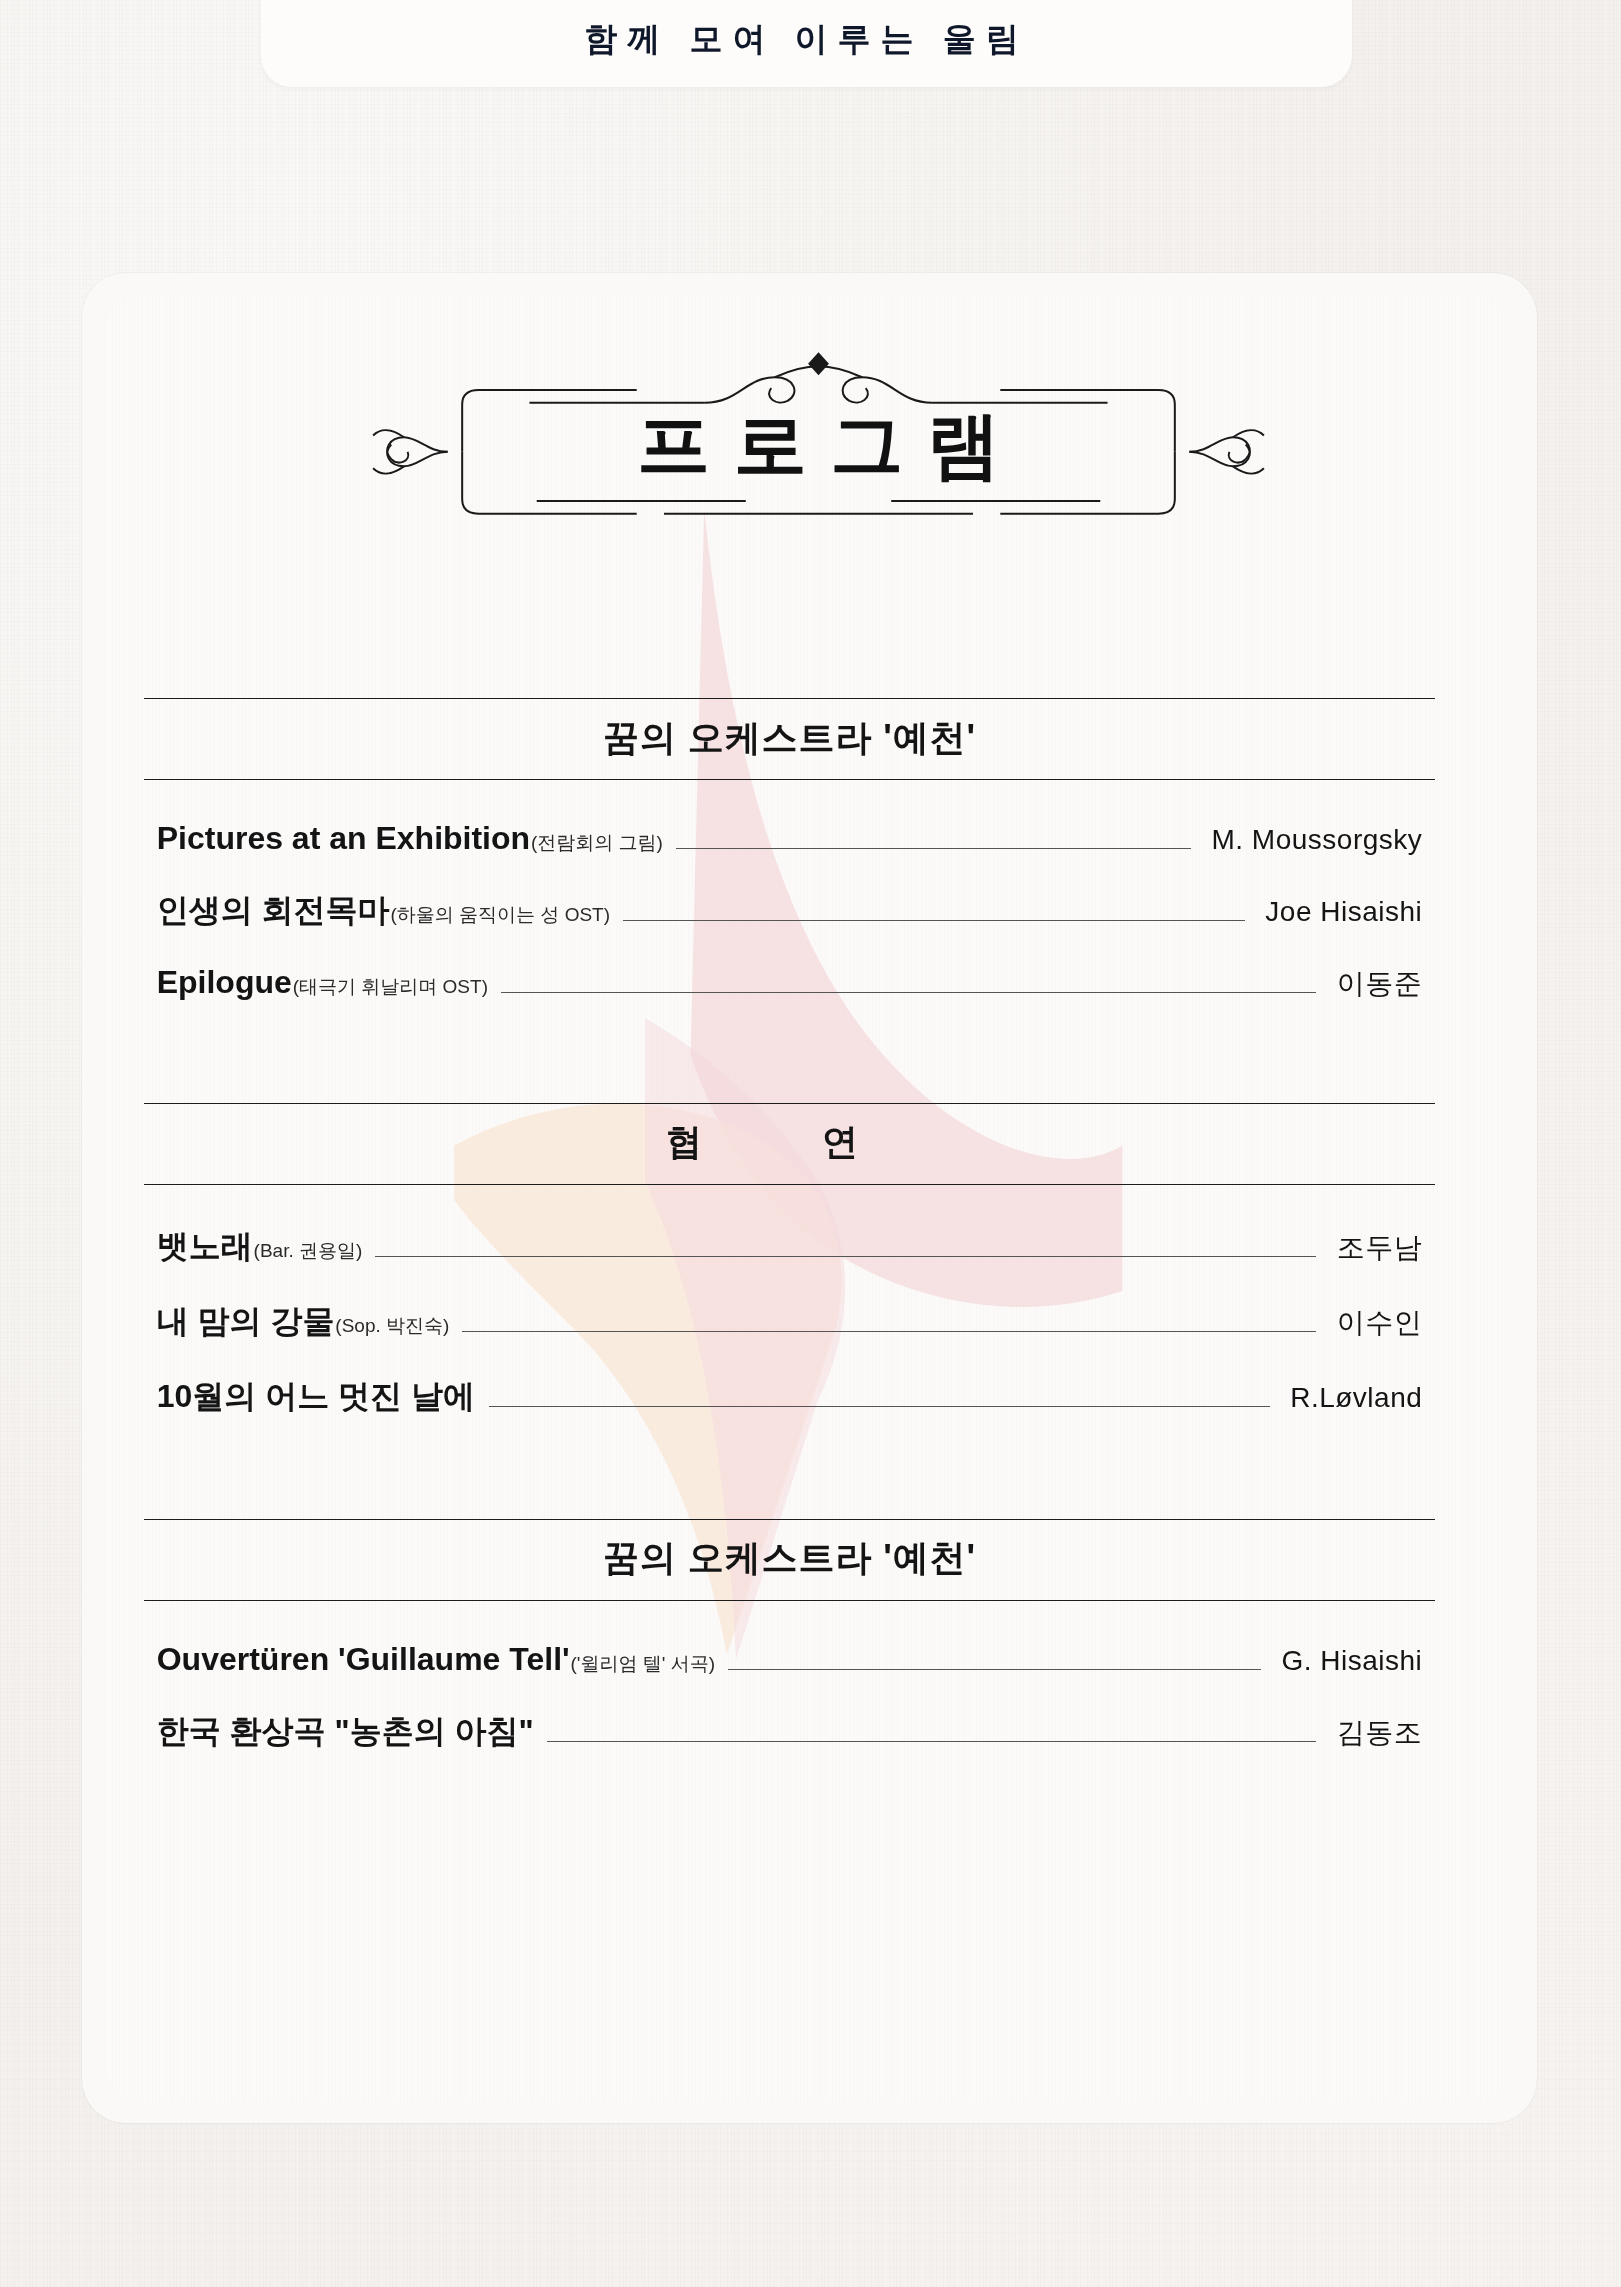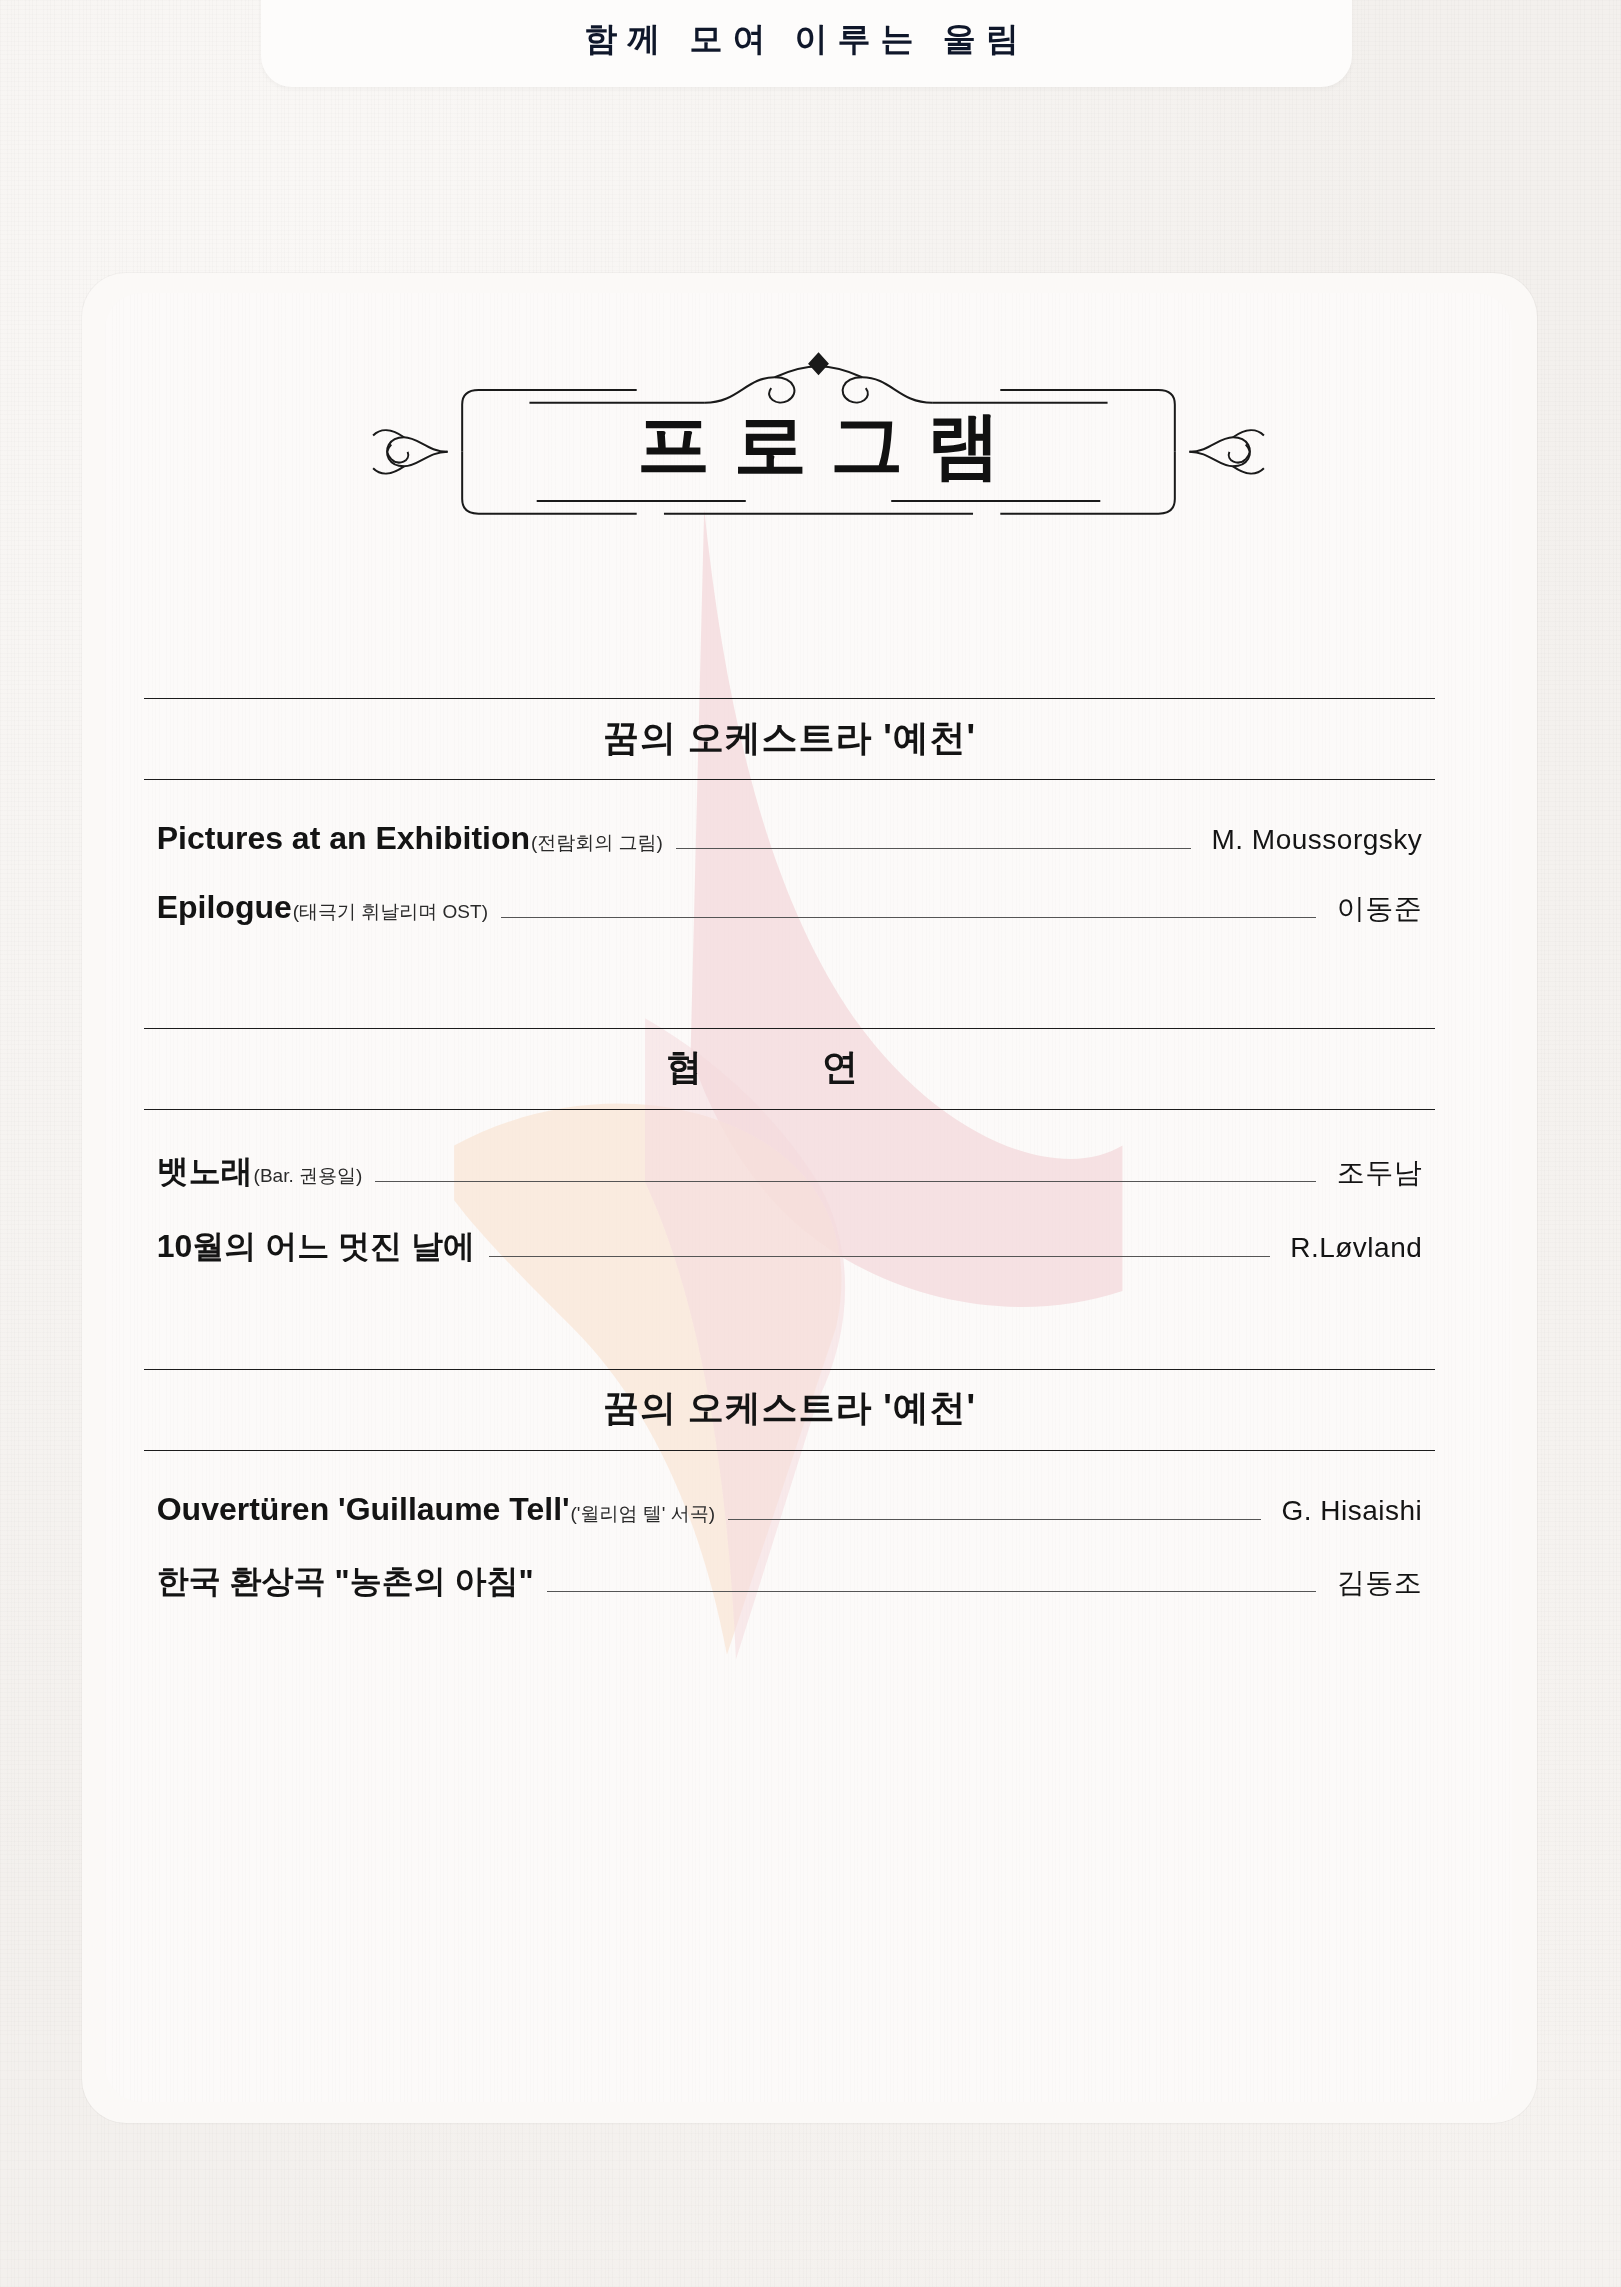--- a/index.html
+++ b/index.html
@@ -235,40 +235,52 @@
       <span class="sec-title">꿈의 오케스트라 '예천'</span>
     </div>
     <div class="items">
       <div class="item-row">
         <span class="item-title">Pictures at an Exhibition</span>
         <span class="item-sub">(전람회의 그림)</span>
         <span class="leader"></span>
         <span class="item-composer">M. Moussorgsky</span>
       </div>
       <div class="item-row">
+        <span class="item-title">인생의 회전목마</span>
+        <span class="item-sub">(하울의 움직이는 성 OST)</span>
+        <span class="leader"></span>
+        <span class="item-composer">Joe Hisaishi</span>
+      </div>
+      <div class="item-row">
         <span class="item-title">Epilogue</span>
         <span class="item-sub">(태극기 휘날리며 OST)</span>
         <span class="leader"></span>
         <span class="item-composer">이동준</span>
       </div>
     </div>
   </div>
 
   <div class="section">
     <div class="section-head spaced">
       <span class="sec-title">협 연</span>
     </div>
     <div class="items">
       <div class="item-row">
         <span class="item-title">뱃노래</span>
         <span class="item-sub">(Bar. 권용일)</span>
         <span class="leader"></span>
         <span class="item-composer">조두남</span>
       </div>
       <div class="item-row">
+        <span class="item-title">내 맘의 강물</span>
+        <span class="item-sub">(Sop. 박진숙)</span>
+        <span class="leader"></span>
+        <span class="item-composer">이수인</span>
+      </div>
+      <div class="item-row">
         <span class="item-title">10월의 어느 멋진 날에</span>
         <span class="item-sub"></span>
         <span class="leader"></span>
         <span class="item-composer">R.Løvland</span>
       </div>
     </div>
   </div>
 
   <div class="section">
     <div class="section-head">

